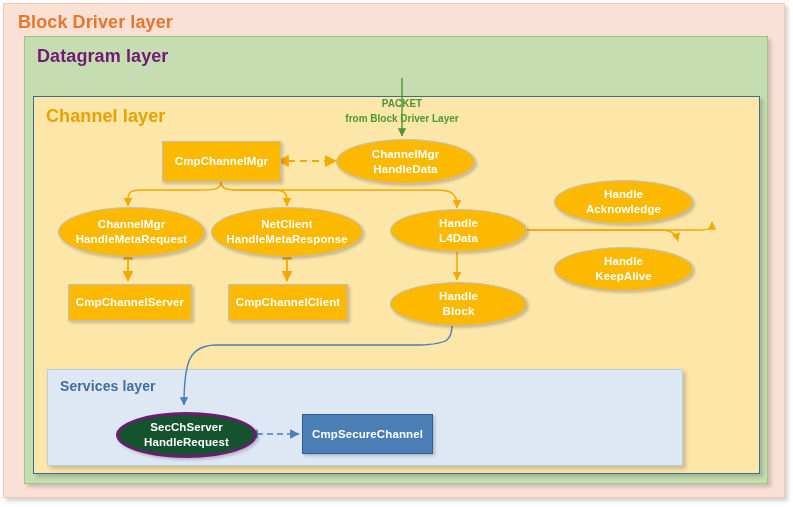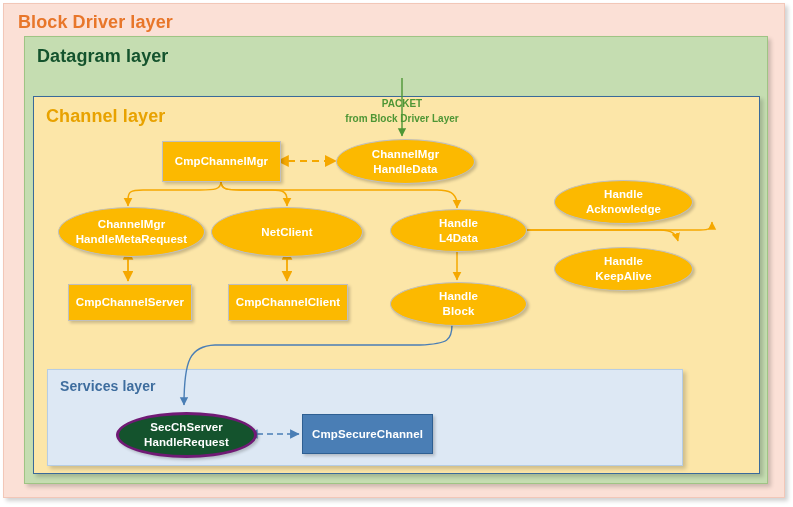--- a/index.html
+++ b/index.html
@@ -40,21 +40,21 @@
     color: #e8762a;
   }
 
   #layer-datagram {
     left: 24px; top: 36px; width: 744px; height: 448px;
     background: #c5ddb1;
     border: 1px solid #9fc484;
   }
   #title-datagram {
     left: 12px; top: 9px;
-    color: #14532d;
+    color: #701a75;
   }
 
   #layer-channel {
     left: 33px; top: 96px; width: 727px; height: 378px;
     background: #fce6a8;
     border: 1px solid #3a6a9a;
   }
   #title-channel {
     left: 12px; top: 9px;
     color: #e8a200;
@@ -232,20 +232,21 @@
   <div class="node node-ellipse" style="left:58px; top:207px; width:147px; height:50px;">
     <div>
       <div>ChannelMgr</div>
       <div>HandleMetaRequest</div>
     </div>
   </div>
 
   <div class="node node-ellipse" style="left:211px; top:207px; width:152px; height:50px;">
     <div>
       <div>NetClient</div>
+      <div>HandleMetaResponse</div>
     </div>
   </div>
 
   <div class="node node-ellipse" style="left:390px; top:209px; width:137px; height:43px;">
     <div>
       <div>Handle</div>
       <div>L4Data</div>
     </div>
   </div>
 

